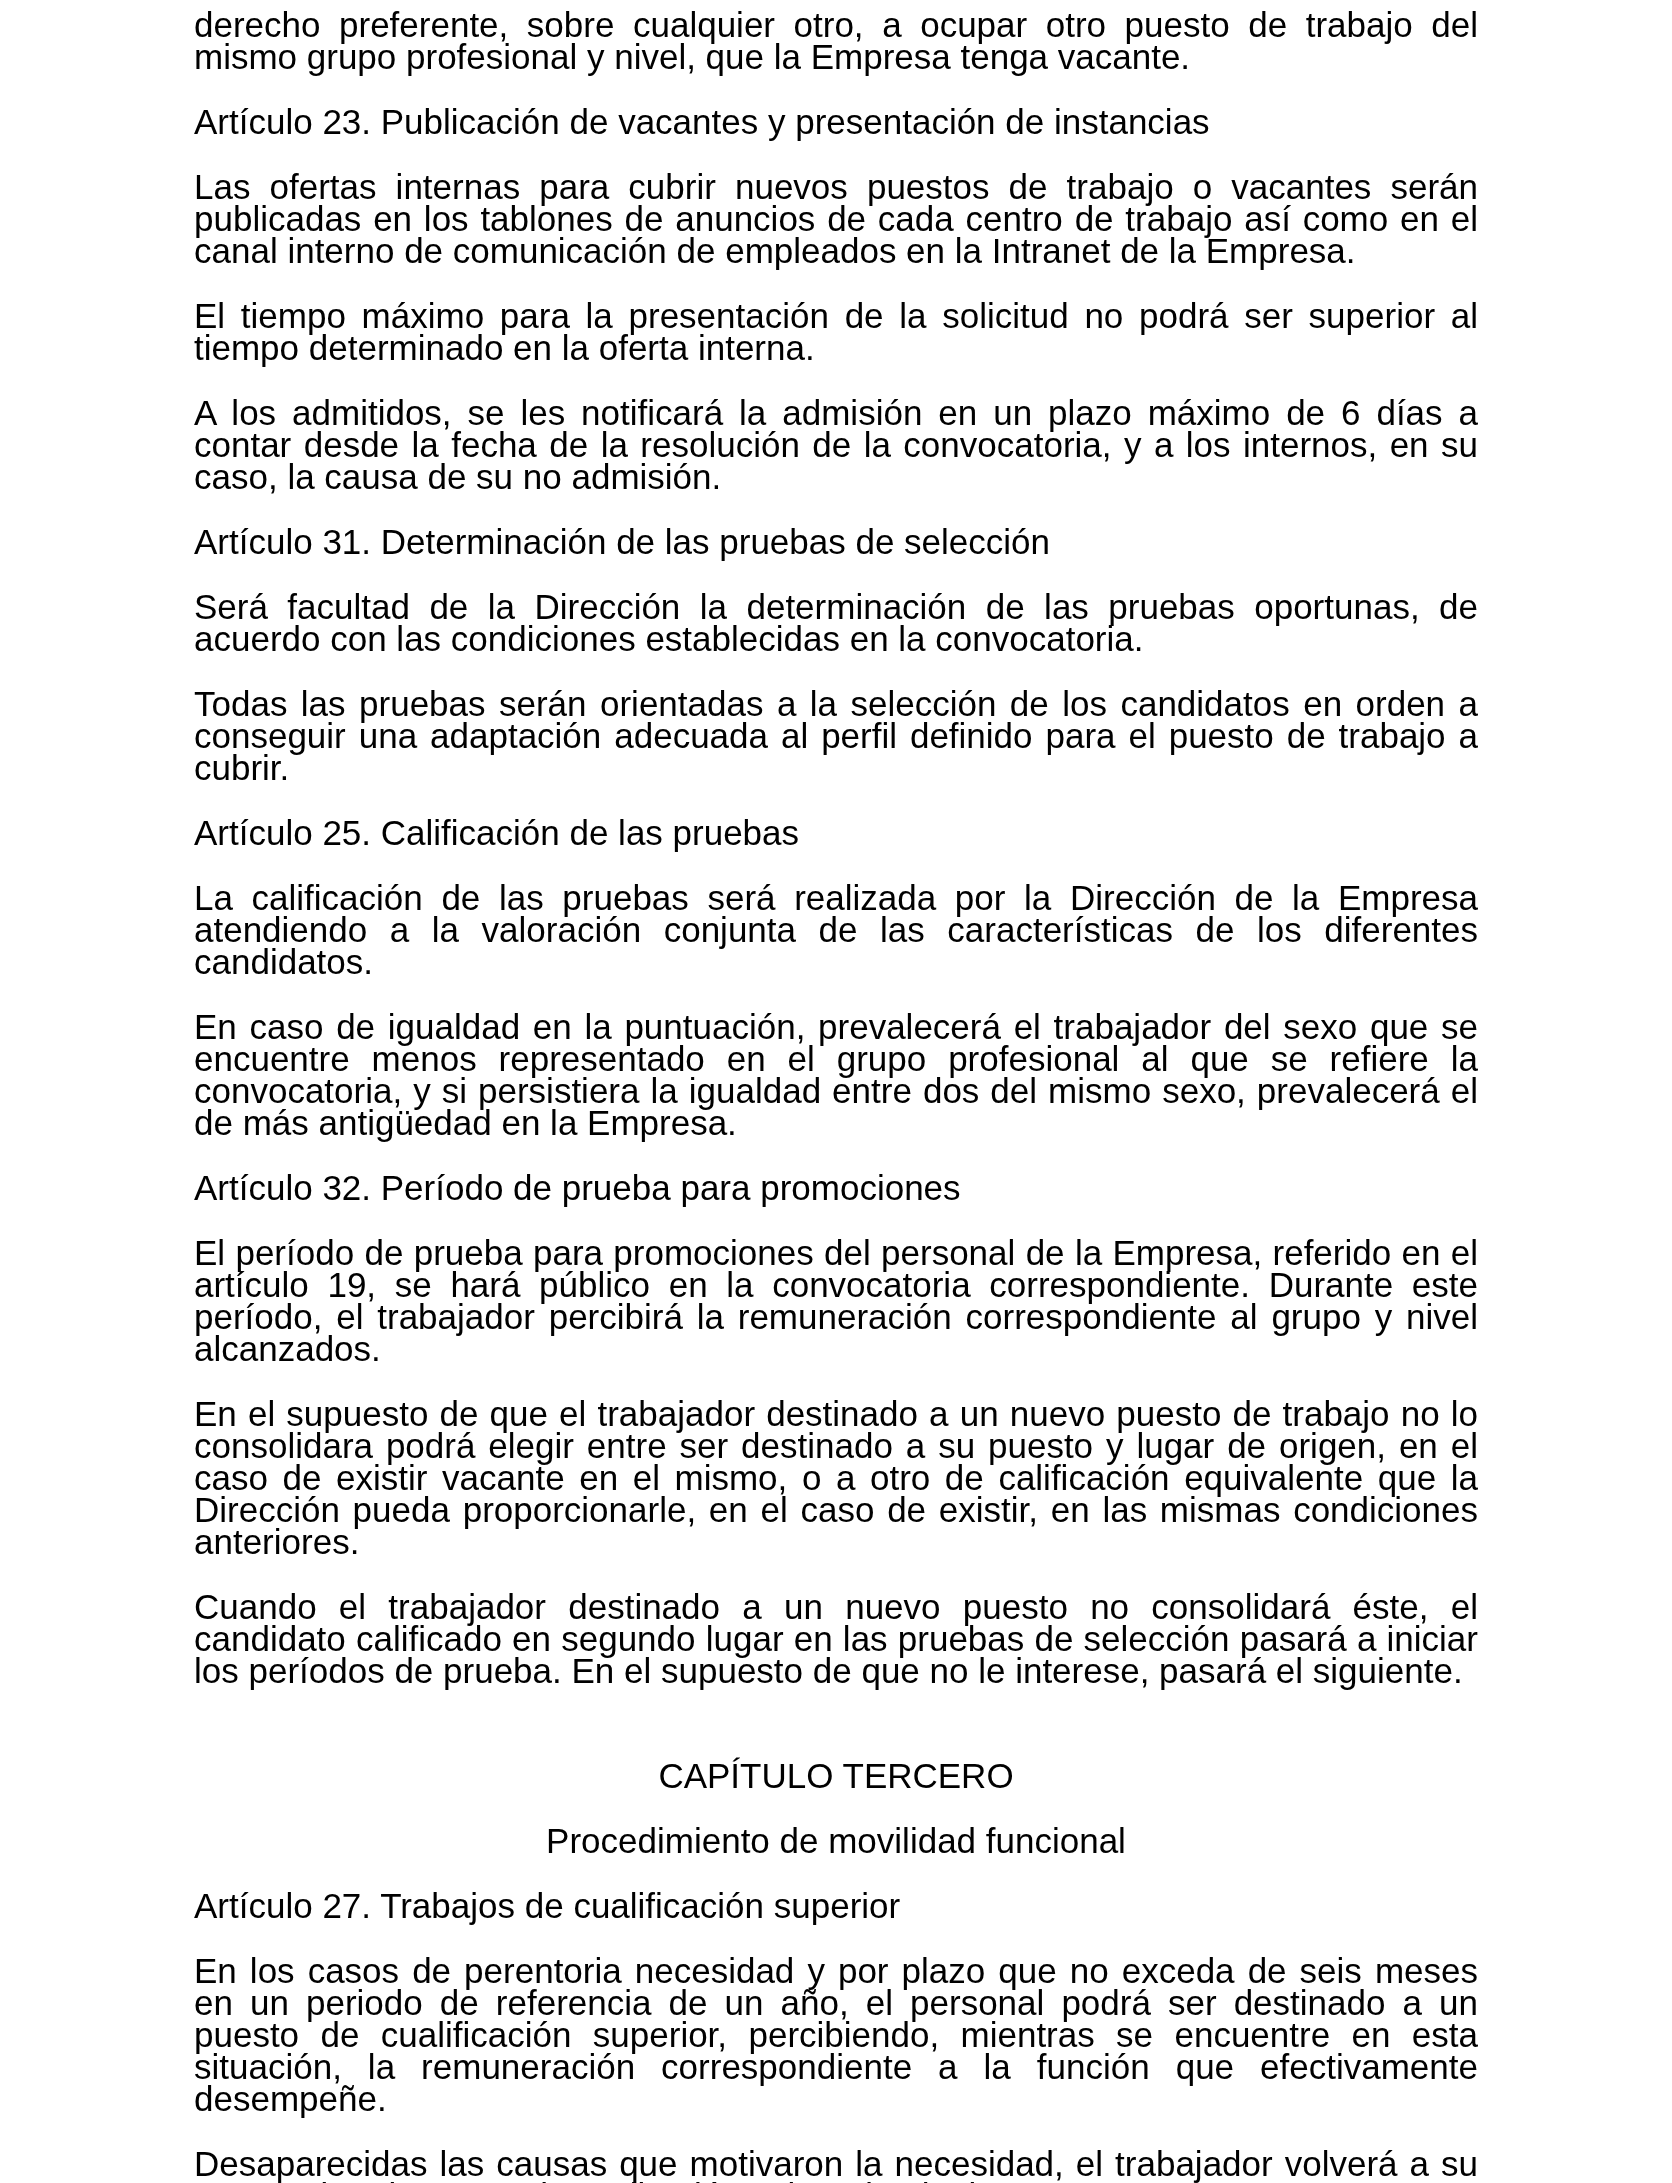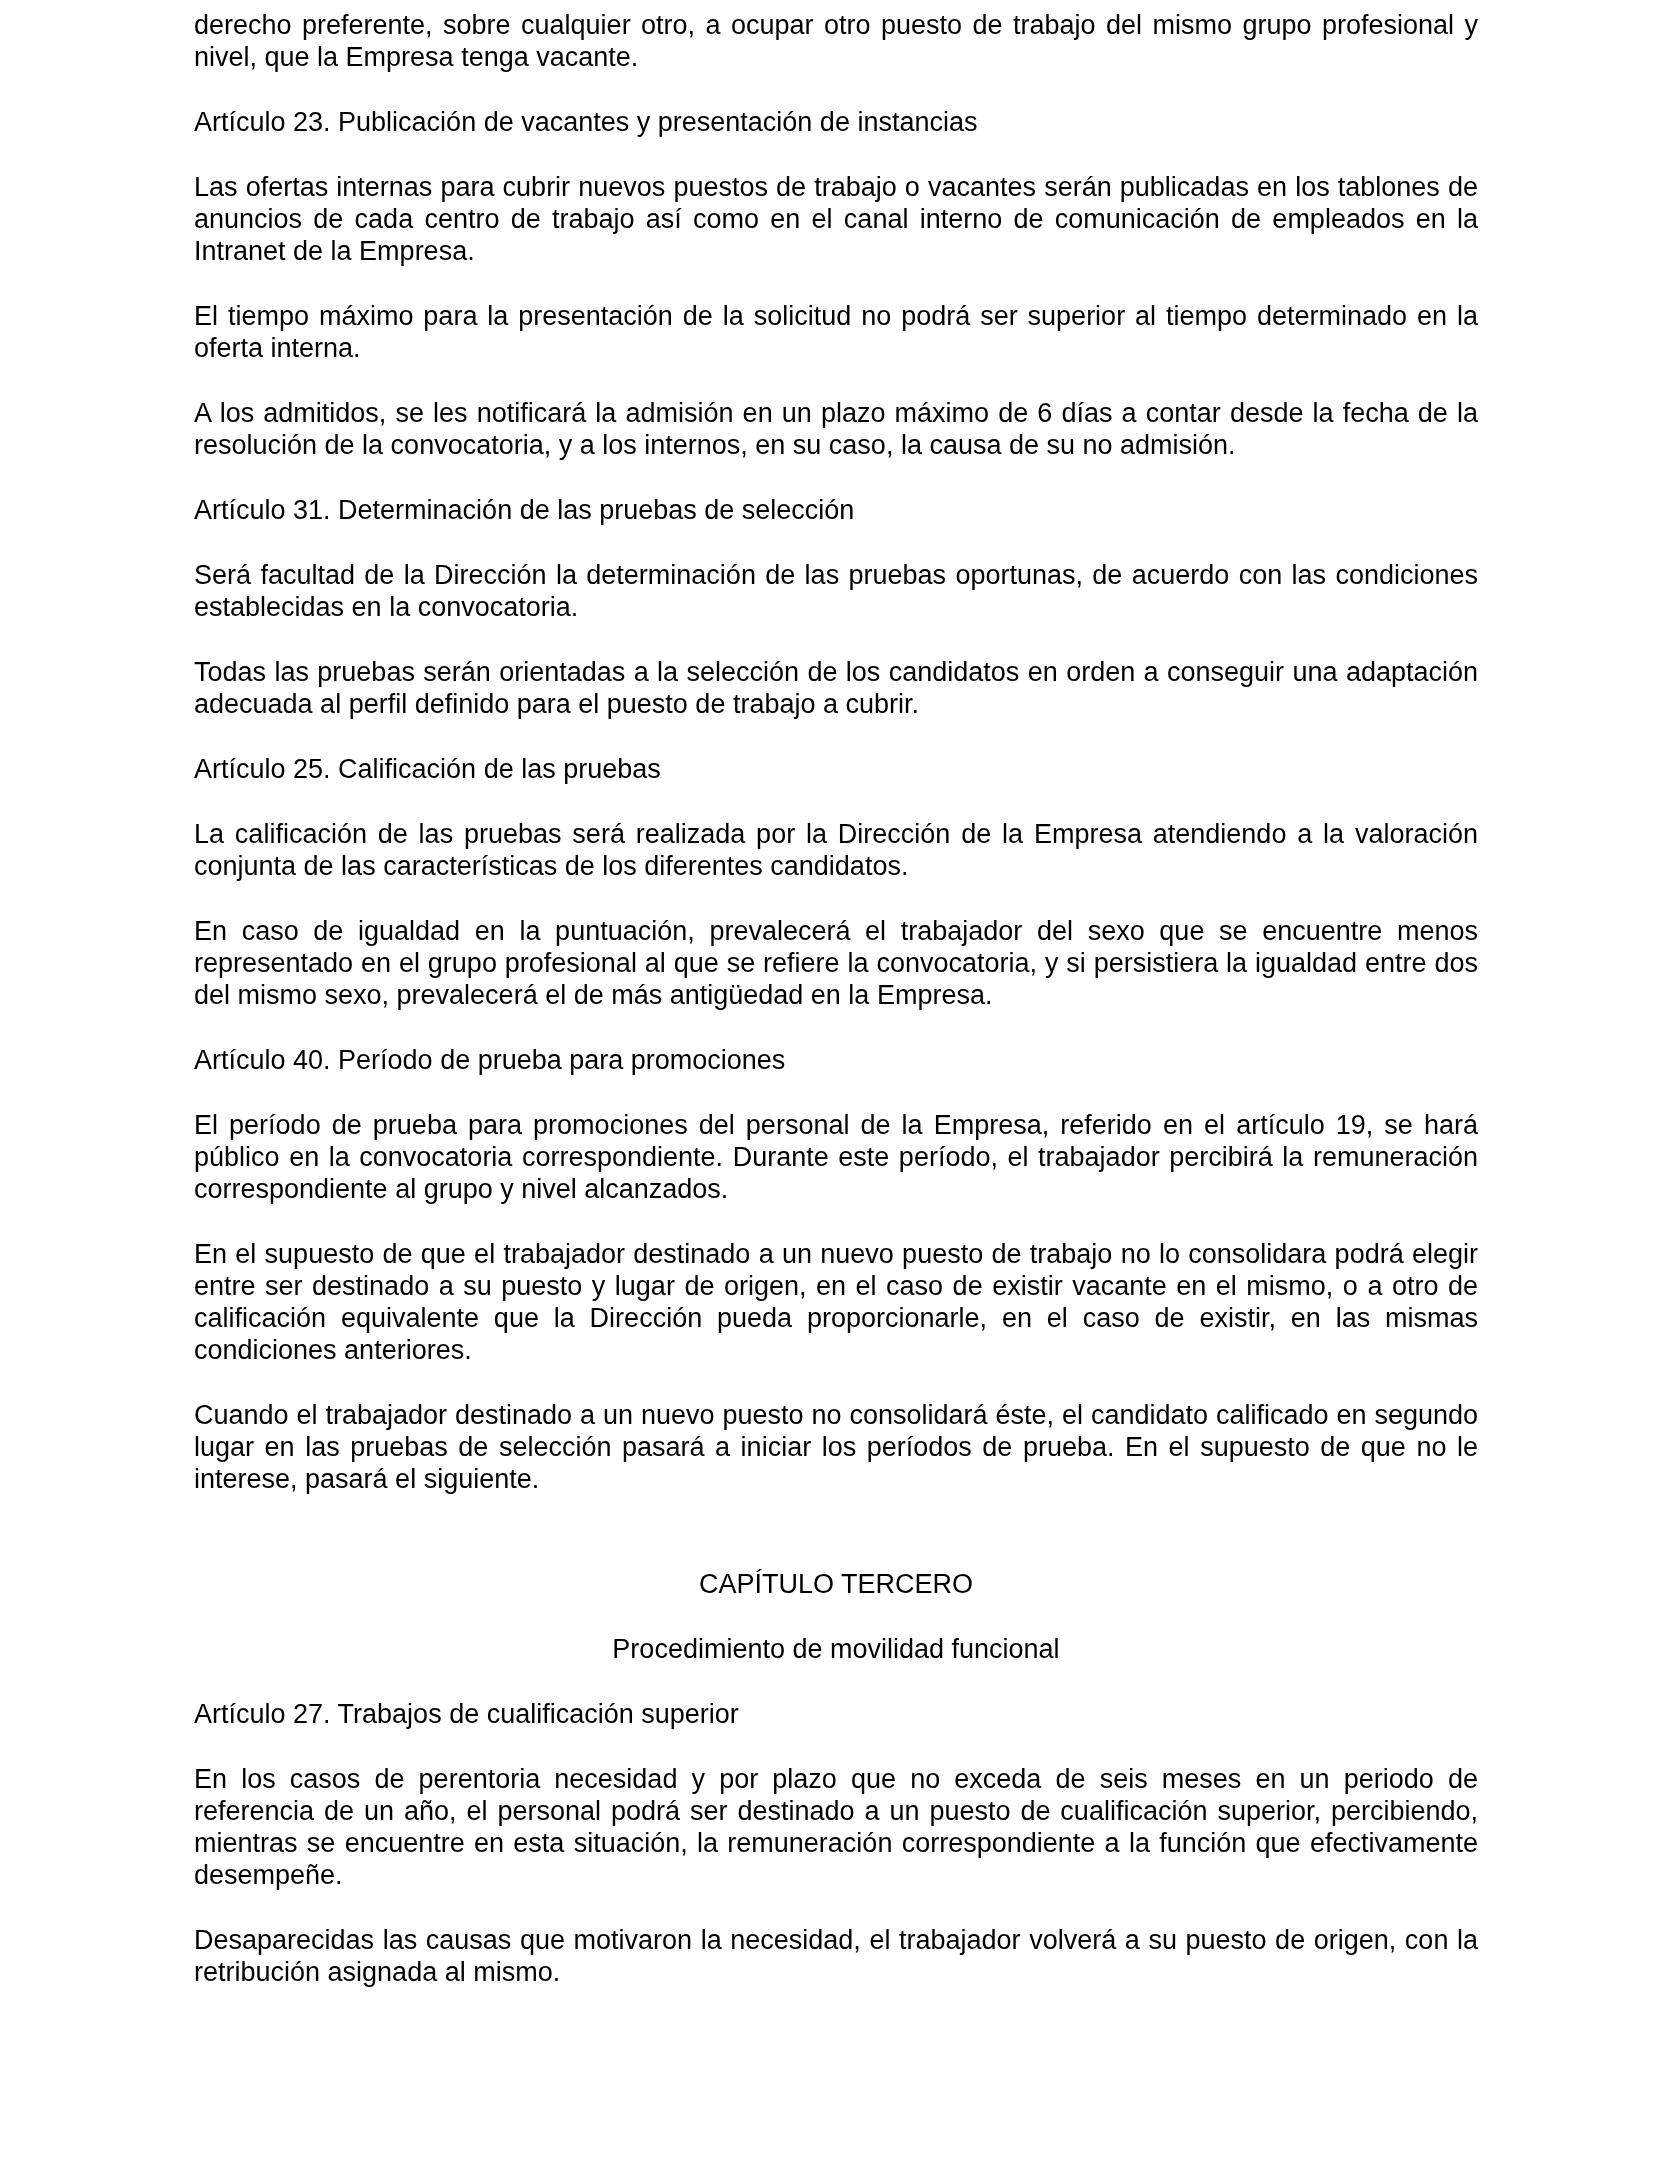--- a/index.html
+++ b/index.html
@@ -9,21 +9,21 @@
   }
   .page {
     position: relative;
     width: 1672px;
     height: 2183px;
     box-sizing: border-box;
     padding: 9px 194px 0 194px;
     background: #ffffff;
     color: #000000;
     font-family: "Liberation Sans", "DejaVu Sans", sans-serif;
-    font-size: 27px;
+    font-size: 35px;
     line-height: 32px;
     overflow: hidden;
   }
   .para {
     margin: 0 0 33px 0;
     text-align: justify;
     font-weight: normal;
   }
   .heading {
     margin: 0 0 33px 0;
@@ -51,21 +51,21 @@
   <p class="para">A los admitidos, se les notificará la admisión en un plazo máximo de 6 días a contar desde la fecha de la resolución de la convocatoria, y a los internos, en su caso, la causa de su no admisión.</p>
 
   <p class="heading">Artículo 31. Determinación de las pruebas de selección</p>
   <p class="para">Será facultad de la Dirección la determinación de las pruebas oportunas, de acuerdo con las condiciones establecidas en la convocatoria.</p>
   <p class="para">Todas las pruebas serán orientadas a la selección de los candidatos en orden a conseguir una adaptación adecuada al perfil definido para el puesto de trabajo a cubrir.</p>
 
   <p class="heading">Artículo 25. Calificación de las pruebas</p>
   <p class="para">La calificación de las pruebas será realizada por la Dirección de la Empresa atendiendo a la valoración conjunta de las características de los diferentes candidatos.</p>
   <p class="para">En caso de igualdad en la puntuación, prevalecerá el trabajador del sexo que se encuentre menos representado en el grupo profesional al que se refiere la convocatoria, y si persistiera la igualdad entre dos del mismo sexo, prevalecerá el de más antigüedad en la Empresa.</p>
 
-  <p class="heading">Artículo 40. Período de prueba para promociones</p>
+  <p class="heading">Artículo 32. Período de prueba para promociones</p>
   <p class="para">El período de prueba para promociones del personal de la Empresa, referido en el artículo 19, se hará público en la convocatoria correspondiente. Durante este período, el trabajador percibirá la remuneración correspondiente al grupo y nivel alcanzados.</p>
   <p class="para">En el supuesto de que el trabajador destinado a un nuevo puesto de trabajo no lo consolidara podrá elegir entre ser destinado a su puesto y lugar de origen, en el caso de existir vacante en el mismo, o a otro de calificación equivalente que la Dirección pueda proporcionarle, en el caso de existir, en las mismas condiciones anteriores.</p>
   <p class="para">Cuando el trabajador destinado a un nuevo puesto no consolidará éste, el candidato calificado en segundo lugar en las pruebas de selección pasará a iniciar los períodos de prueba. En el supuesto de que no le interese, pasará el siguiente.</p>
 
   <p class="center-heading chapter-gap">CAPÍTULO TERCERO</p>
   <p class="center-heading">Procedimiento de movilidad funcional</p>
 
   <p class="heading">Artículo 27. Trabajos de cualificación superior</p>
   <p class="para">En los casos de perentoria necesidad y por plazo que no exceda de seis meses en un periodo de referencia de un año, el personal podrá ser destinado a un puesto de cualificación superior, percibiendo, mientras se encuentre en esta situación, la remuneración correspondiente a la función que efectivamente desempeñe.</p>
   <p class="para">Desaparecidas las causas que motivaron la necesidad, el trabajador volverá a su puesto de origen, con la retribución asignada al mismo.</p>

